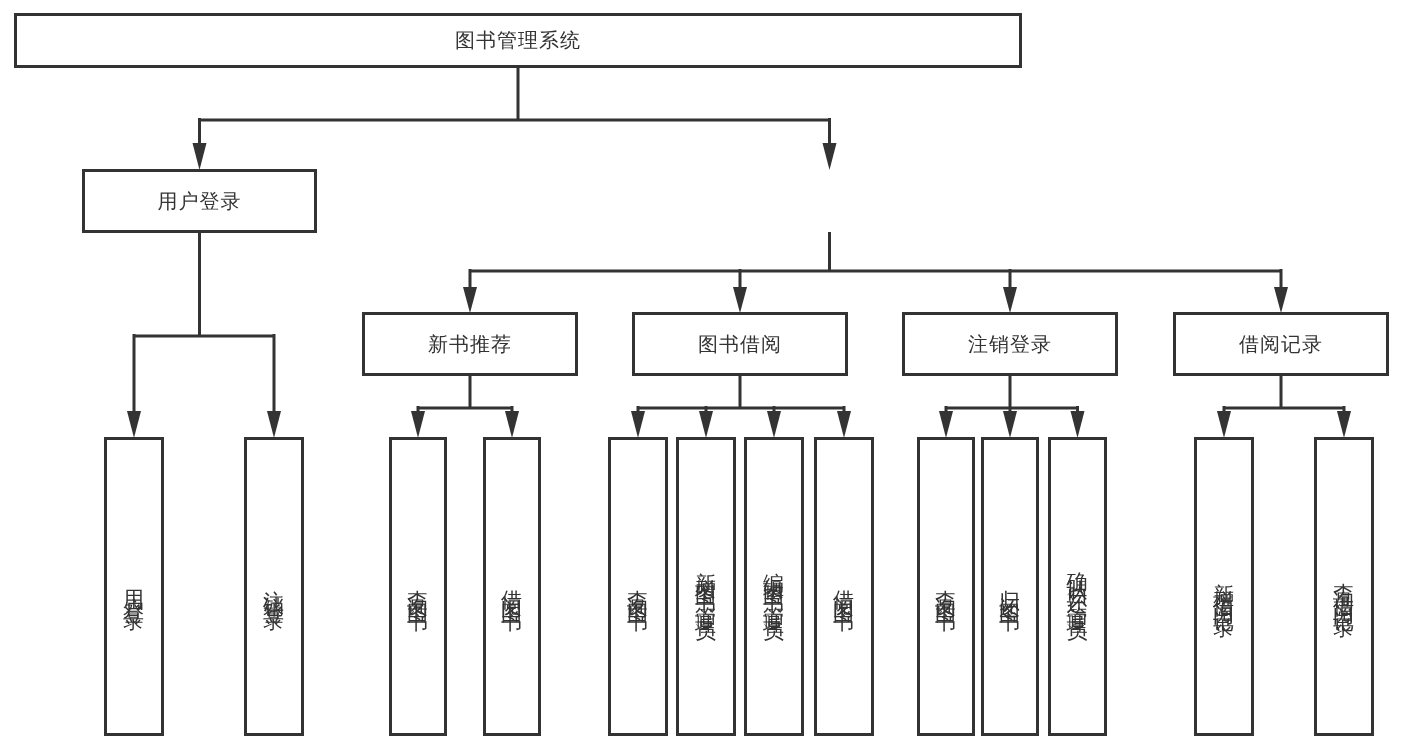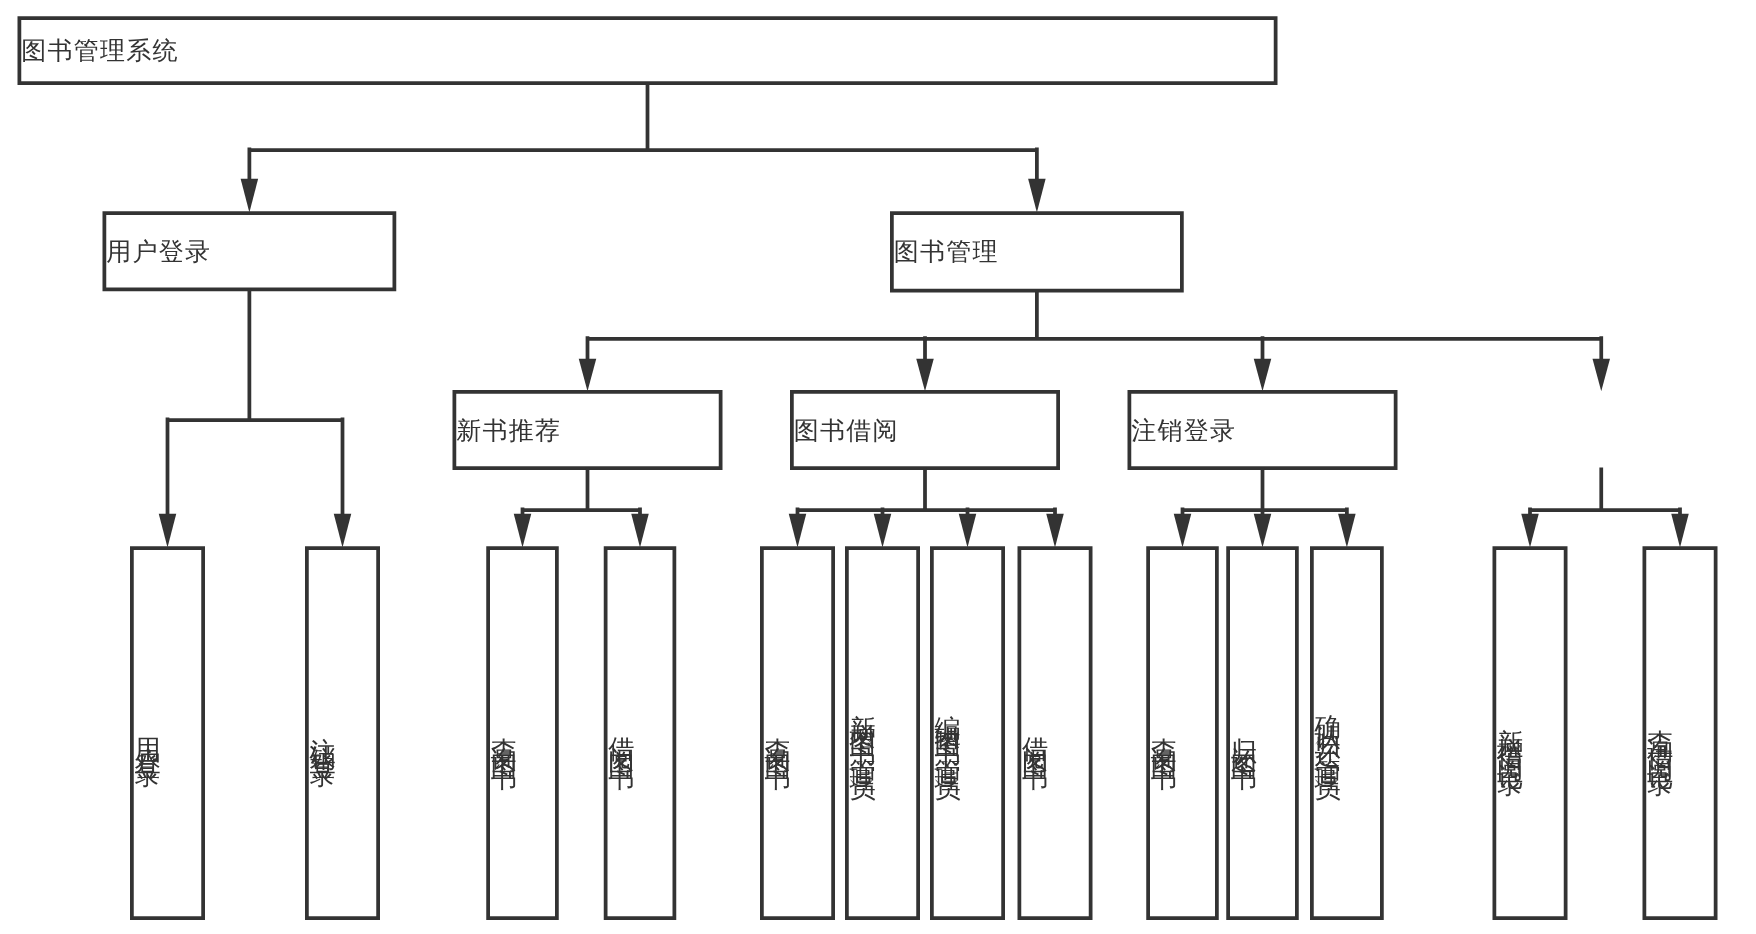--- a/index.html
+++ b/index.html
@@ -14,21 +14,21 @@
     width:1405px;height:747px;
     background:var(--background);
     font-family:"Liberation Sans","DejaVu Sans",sans-serif;
     overflow:hidden;
   }
   .box{
     position:absolute;
     box-sizing:border-box;
     background:#ffffff;
     border:3px solid var(--line);
-    display:flex;align-items:center;justify-content:flex-start;
+    display:flex;align-items:center;justify-content:center;
     color:var(--text);
   }
   .box.h span{
     font-size:20px;
     letter-spacing:1px;
     white-space:nowrap;
   }
   .box.v span{
     writing-mode:vertical-rl;
     font-size:21px;
@@ -63,32 +63,32 @@
 
 <div class="stage">
 
   <div class="box h" style="left:14px;top:13px;width:1008px;height:55px">
     <span>图书管理系统</span>
   </div>
 
   <div class="box h" style="left:82px;top:169px;width:235px;height:64px">
     <span>用户登录</span>
   </div>
-  <div class="box h" style="left:712px;top:169px;width:235px;height:65px">
-    <span>图书管理</span>
-  </div>
 
   <div class="box h" style="left:632px;top:312px;width:216px;height:64px">
     <span>图书借阅</span>
   </div>
   <div class="box h" style="left:362px;top:312px;width:216px;height:64px">
     <span>新书推荐</span>
   </div>
   <div class="box h" style="left:902px;top:312px;width:216px;height:64px">
     <span>注销登录</span>
+  </div>
+  <div class="box h" style="left:1173px;top:312px;width:216px;height:64px">
+    <span>借阅记录</span>
   </div>
 
   <div class="box v" style="left:104px;top:437px;width:60px;height:299px">
     <span>用户登录</span>
   </div>
   <div class="box v" style="left:244px;top:437px;width:60px;height:299px">
     <span>注销登录</span>
   </div>
 
   <div class="box v" style="left:389px;top:437px;width:58px;height:299px">

